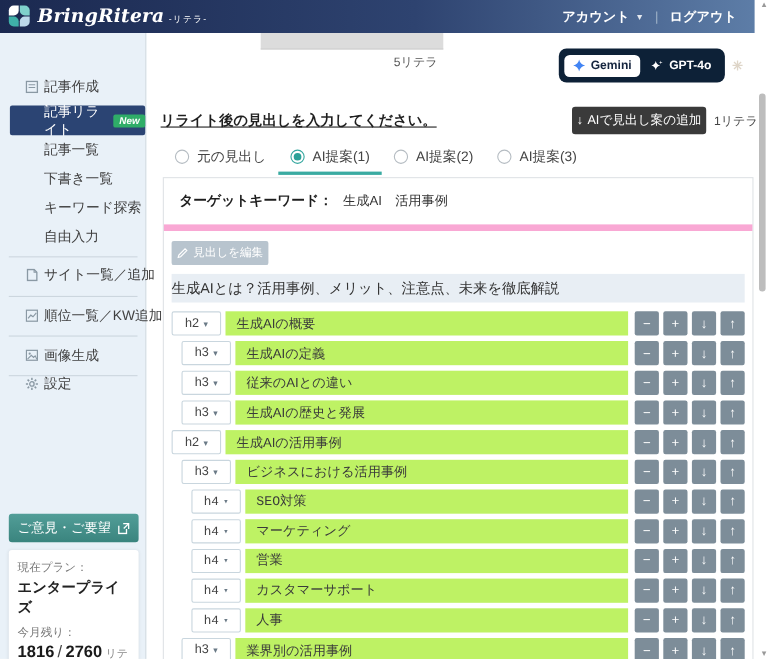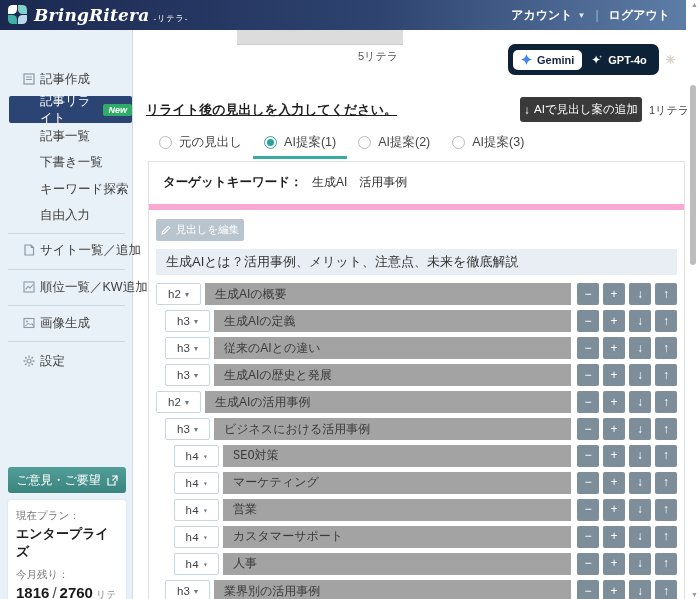--- a/index.html
+++ b/index.html
@@ -78,30 +78,30 @@
     border-radius:50%; background:#2ba198; }
 
   .panel { position:absolute; left:148px; top:161px; width:537px; height:450px;
     border:1px solid #dfe3e6; background:#fff; }
   .kw-row { padding:12px 14px 13px; border-bottom:6px solid #f9a8d4; font-size:12px; color:#333; }
   .kw-label { font-weight:bold; font-size:12.5px; color:#1e1e1e; margin-right:6px; }
   .edit-btn { margin:9px 0 0 7px; width:88px; height:22px; background:#b8c4ce; border:none; border-radius:2px;
     color:#fff; font-size:10.5px; display:flex; align-items:center; justify-content:center; gap:5px;
     cursor:pointer; font-family:inherit; }
   .title-box { margin:8px 7px 0; height:26px; line-height:26px; background:#e8eef4;
-    font-size:13px; color:#333; padding-left:10px; white-space:nowrap; overflow:hidden; }
+    font-size:13px; color:#333; white-space:nowrap; overflow:hidden; }
 
   .hrow { display:flex; align-items:center; margin:5px 7px 0; height:22px; }
   .hrow:first-of-type { margin-top:8px; }
   .hrow.lvl-h3 { margin-left:16px; }
   .hrow.lvl-h4 { margin-left:25px;font-family:Liberation Mono, monospace; }
   .hsel { width:45px; height:22px; background:#fff; border:1px solid #c9d6de; border-radius:2px;
     display:flex; align-items:center; justify-content:center; gap:4px; font-size:11.5px; color:#444; cursor:pointer; flex:none; }
   .hsel .caret { font-size:8px; color:#6a7a86; }
-  .htext { flex:1; height:22px; line-height:22px; background:#a3a3a3; margin-left:4px;
+  .htext { flex:1; height:22px; line-height:22px; background:#bef264; margin-left:4px;
     font-size:12px; color:#3a3a3a; padding-left:10px; white-space:nowrap; overflow:hidden; cursor:text; }
   .hbtns { display:flex; gap:4px; margin-left:6px; flex:none; }
   .sq { width:22px; height:22px; background:#7d8d99; border:none; border-radius:2px;
     color:#fff; font-size:12px; line-height:1; cursor:pointer; font-family:inherit; padding:0; }
 
   
   .sb-up { position:absolute; right:2px; top:1px; font-size:7px; color:#999; cursor:pointer; }
   .sb-down { position:absolute; right:2px; bottom:1px; font-size:7px; color:#999; cursor:pointer; }
   .sb-thumb { position:absolute; right:4px; top:85px; width:6px; height:180px; background:#bdbdbd; border-radius:3px; cursor:pointer; }
 
@@ -182,21 +182,21 @@
     <div class="divider" style="top:275px"></div>
     <div class="side-item" style="top:283px">
       <svg class="s-icon" viewBox="0 0 12 12">
           <rect x="1" y="1.5" width="10" height="9" fill="none" stroke="#8a99a4" stroke-width="1.1"></rect>
           <circle cx="4" cy="4.5" r="1" fill="#8a99a4"></circle>
           <path d="M2 9.5 L5.5 6 L7.5 8 L9 6.5 L10.5 9.5" fill="none" stroke="#8a99a4" stroke-width="1"></path>
         </svg>
       <span class="lbl">画像生成</span>
     </div>
     <div class="divider" style="top:311px"></div>
-    <div class="side-item" style="top:321px">
+    <div class="side-item" style="top:309px">
       <svg class="s-icon" viewBox="0 0 12 12">
           <circle cx="6" cy="6" r="2" fill="none" stroke="#8a99a4" stroke-width="1.2"></circle>
           <g stroke="#8a99a4" stroke-width="1.4">
             <line x1="6" y1="0.5" x2="6" y2="2.5"></line>
             <line x1="6" y1="9.5" x2="6" y2="11.5"></line>
             <line x1="0.5" y1="6" x2="2.5" y2="6"></line>
             <line x1="9.5" y1="6" x2="11.5" y2="6"></line>
             <line x1="2.1" y1="2.1" x2="3.5" y2="3.5"></line>
             <line x1="8.5" y1="8.5" x2="9.9" y2="9.9"></line>
             <line x1="9.9" y1="2.1" x2="8.5" y2="3.5"></line>

